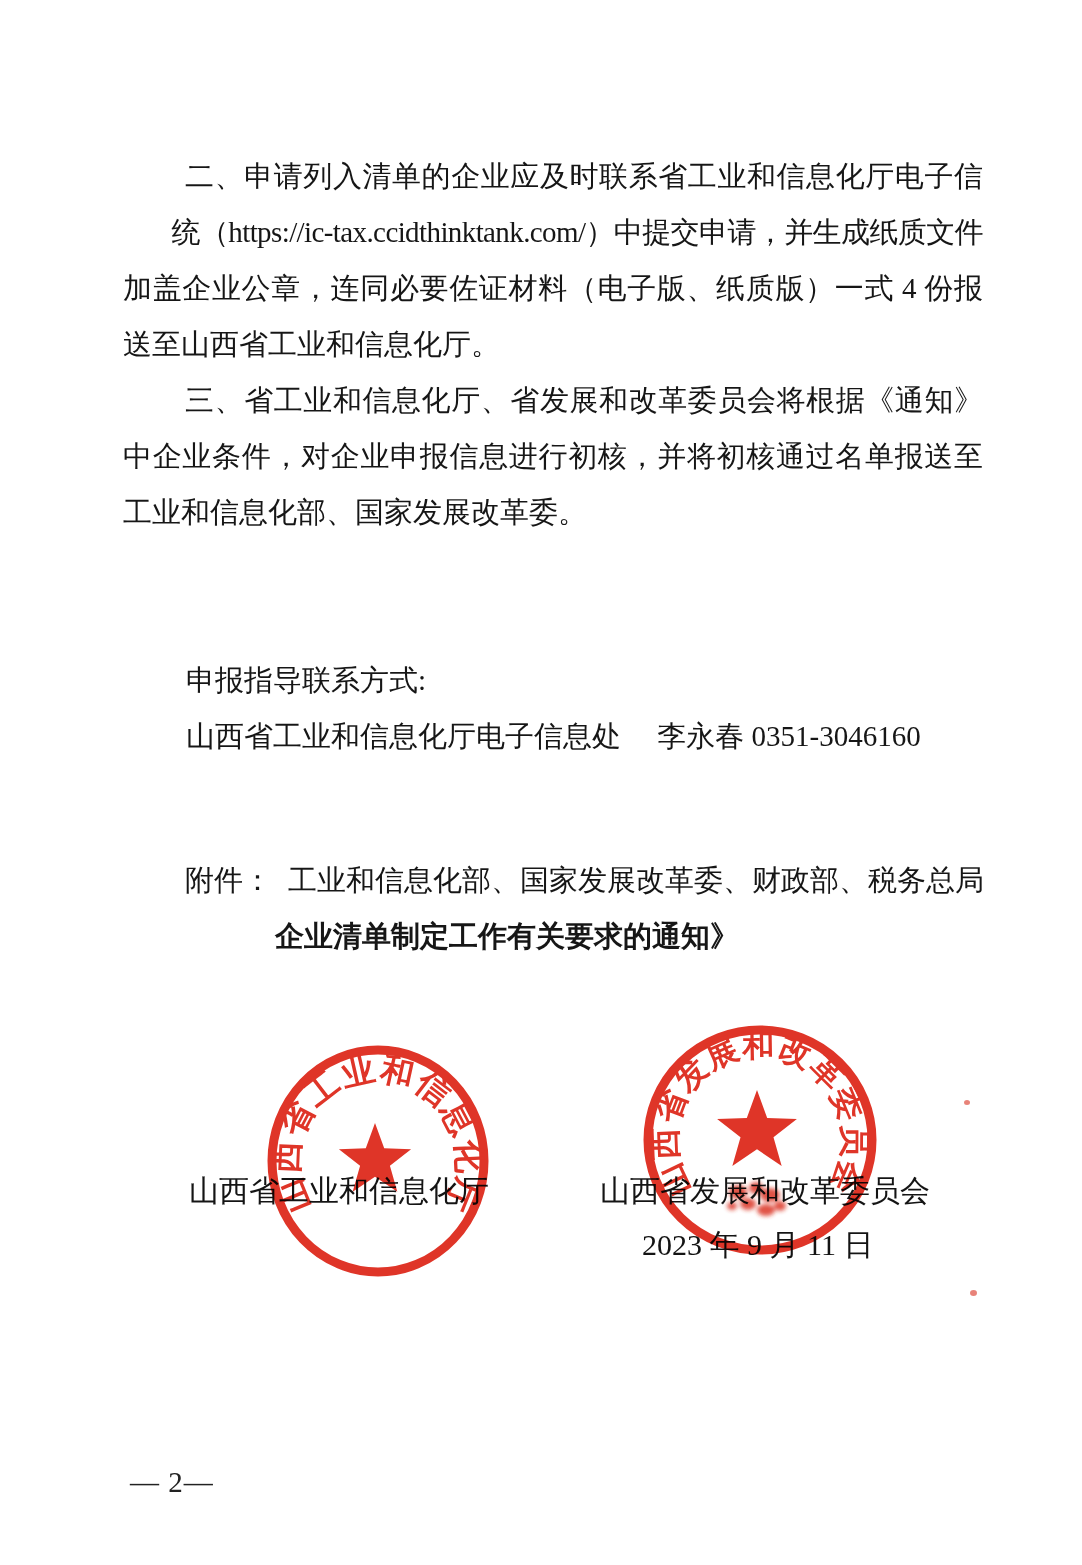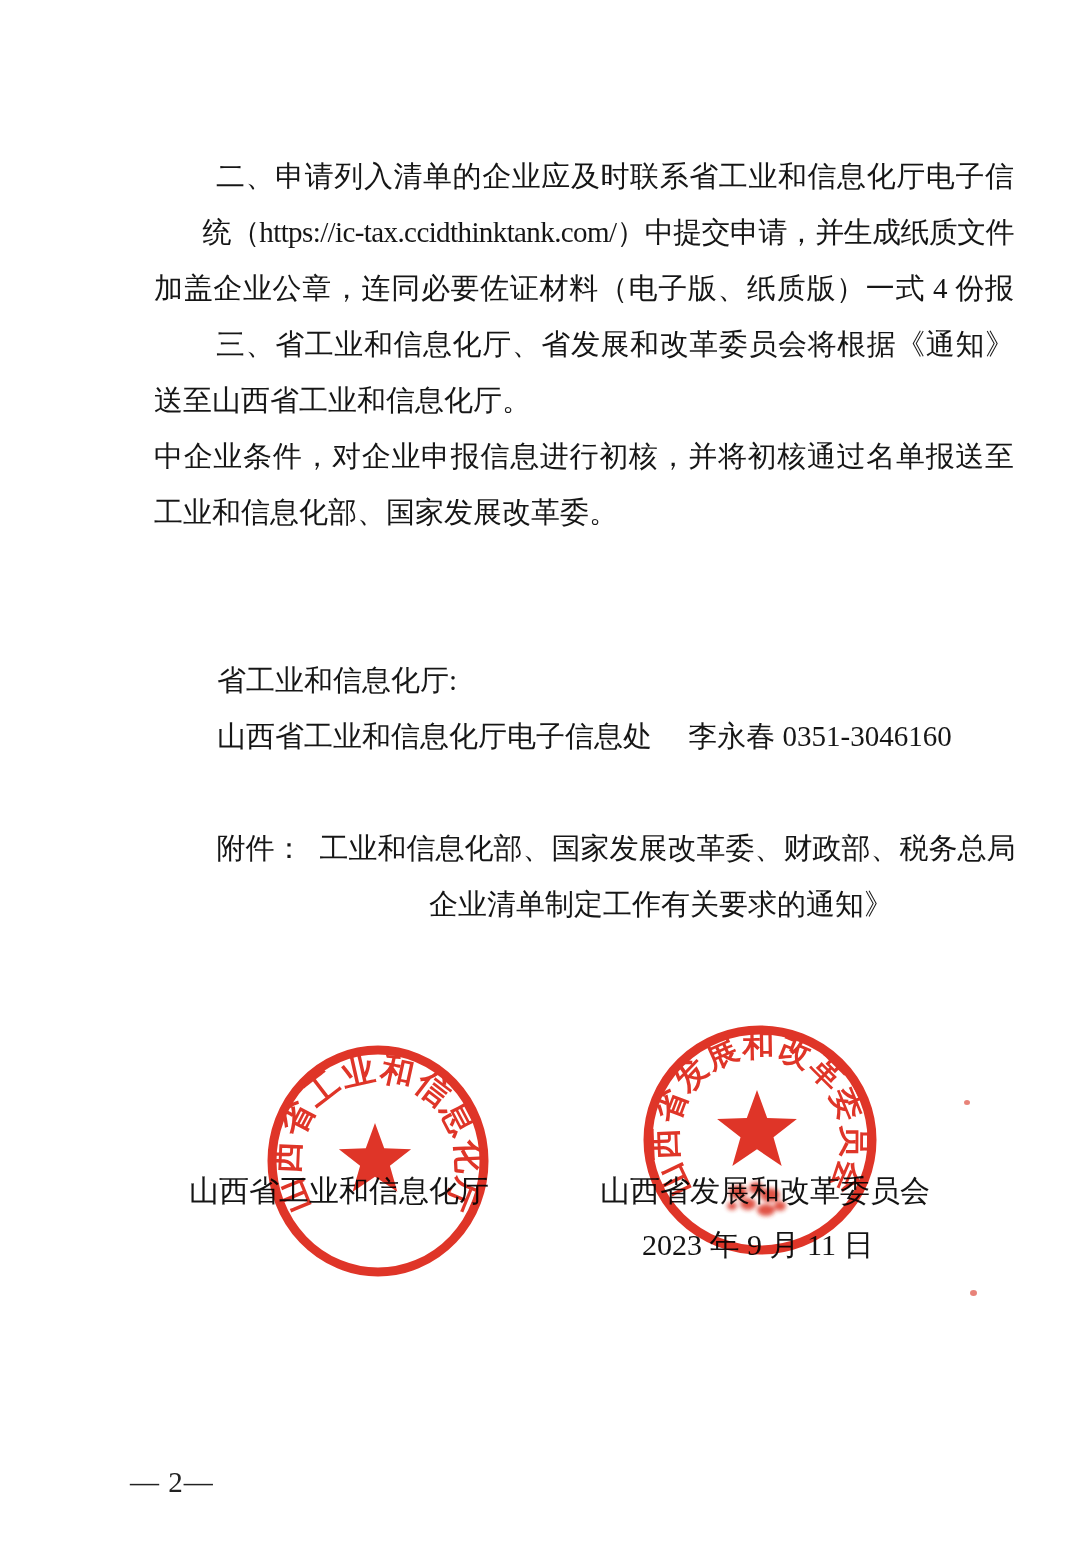--- a/index.html
+++ b/index.html
@@ -6,34 +6,34 @@
   .page {
     position:relative;
     width:1082px; height:1565px;
     margin:0 auto;
     background:#ffffff;
     overflow:hidden;
     font-family:"Liberation Serif","DejaVu Serif",serif;
     color:#161616;
   }
   
-  .textcol { position:absolute; left:123px; width:860px;margin-left:31px; }
+  .textcol { position:absolute; left:123px; width:860px; }
   .ln {
     height:56px; line-height:56px;
     font-size:29px;
     white-space:nowrap;
   }
   .just { white-space:normal; text-align:justify; text-align-last:justify; }
   .ind  { text-indent:62px; }
   .tight{ letter-spacing:-0.6px;text-align:right; }
   .block-body   { top:148px; }
   .block-contact{ top:652px; left:186px; width:800px; }
-  .block-attach { top:820px; left:185px; width:800px;text-align:center; }
+  .block-attach { top:852px; left:185px; width:800px; }
   .pad-a2 { padding-left:104px; }
-  .pad-a3 { padding-left:90px; }
+  .pad-a3 { padding-left:90px;font-weight:bold; }
   .attach-label { margin-right:16px; }
   
   .sig {
     position:absolute; font-size:30px; line-height:38px;
     white-space:nowrap; color:#141414;
   }
   .sig-left  { left:189px; top:1172px; }
   .sig-right { left:600px; top:1172px; }
   .sig-date  { left:642px; top:1226px; }
   
@@ -53,28 +53,28 @@
 </style>
 </head>
 <body>
 
 <div class="page">
 
   <div class="textcol block-body">
     <div class="ln just ind">二、申请列入清单的企业应及时联系省工业和信息化厅电子信</div>
     <div class="ln tight">统（https://ic-tax.ccidthinktank.com/）中提交申请，并生成纸质文件</div>
     <div class="ln just">加盖企业公章，连同必要佐证材料（电子版、纸质版）一式 4 份报</div>
+    <div class="ln">送至山西省工业和信息化厅。</div>
     <div class="ln just ind">三、省工业和信息化厅、省发展和改革委员会将根据《通知》</div>
-    <div class="ln">送至山西省工业和信息化厅。</div>
     <div class="ln just">中企业条件，对企业申报信息进行初核，并将初核通过名单报送至</div>
     <div class="ln">工业和信息化部、国家发展改革委。</div>
   </div>
 
   <div class="textcol block-contact">
-    <div class="ln">省工业和信息化厅:</div>
+    <div class="ln">申报指导联系方式:</div>
     <div class="ln">山西省工业和信息化厅电子信息处　 李永春 0351-3046160</div>
   </div>
 
   <div class="textcol block-attach">
     <div class="ln"><span class="attach-label">附件：</span><span>工业和信息化部、国家发展改革委、财政部、税务总局</span></div>
     <div class="ln pad-a3">企业清单制定工作有关要求的通知》</div>
   </div>
 
   <div class="sig sig-left">山西省工业和信息化厅</div>
   <div class="sig sig-right">山西省发展和改革委员会</div>

